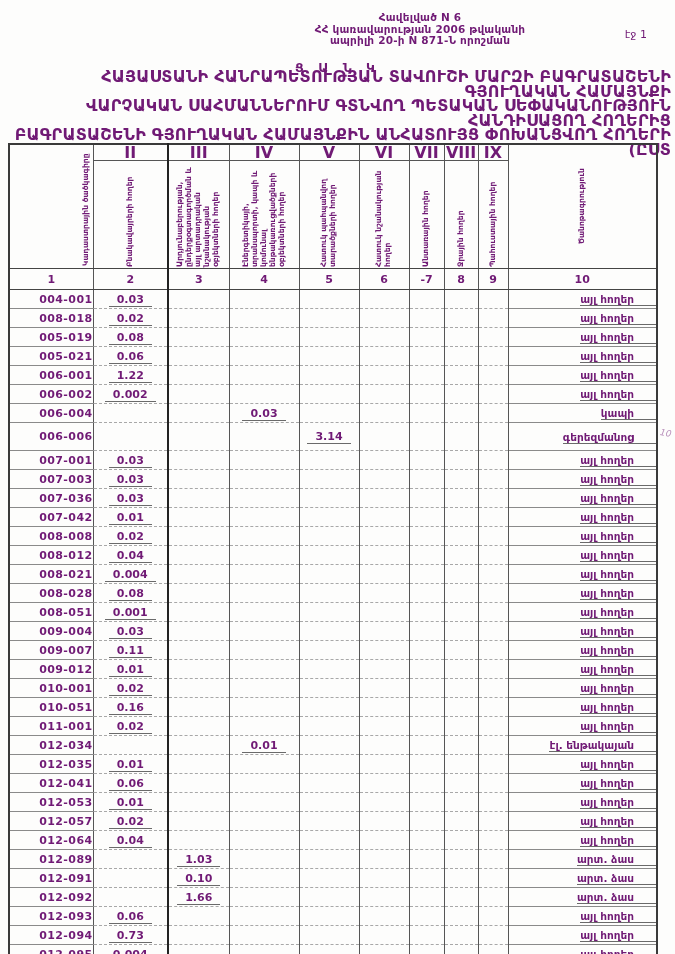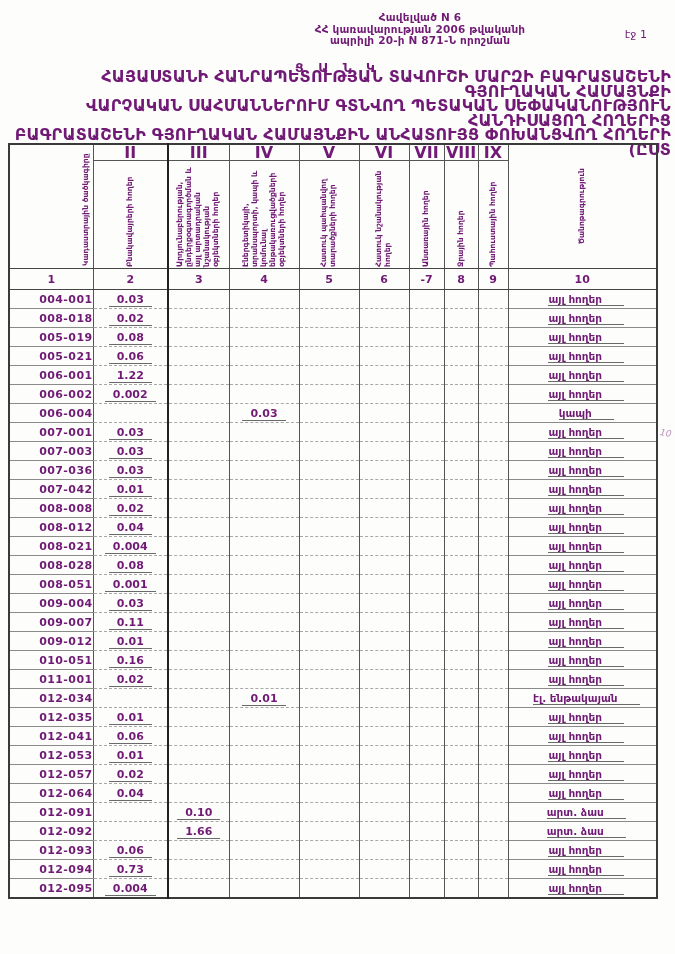--- a/index.html
+++ b/index.html
@@ -44,21 +44,21 @@
   
   tr.nums td{height:20px;text-align:center;font-size:11px;font-weight:bold;
     border-bottom:1px solid #444;border-top:1px solid #444;}
   
   tbody.data td{height:18px;font-size:11px;font-weight:bold;
     border-bottom:1px solid #9a9a9a;white-space:nowrap;}
   tbody.data td.code{text-align:right;padding-left:22px;letter-spacing:.4px;border-bottom:1px solid #8a8a8a;}
   tbody.data td.val{text-align:center;border-bottom:1px dashed #a8a8a8;}
   tbody.data td.val span{border-bottom:1px solid #6a6a6a;padding:0 8px;margin-top:45px;}
   tbody.data td.val span:empty{display:none;}
-  tbody.data td.note{text-align:center;padding-left:8px;font-size:10.5px;border-bottom:1px solid #8a8a8a;margin-left:45px;}
+  tbody.data td.note{text-align:right;padding-left:8px;font-size:10.5px;border-bottom:1px solid #8a8a8a;margin-left:45px;}
   tbody.data td.note span{border-bottom:1px solid #6a6a6a;padding-right:22px;}
   tbody.data tr.tall td{height:27px;}
   
   .stray{position:absolute;top:428px;right:4px;font-size:9px;opacity:.5;
     transform:rotate(10deg);font-style:italic;}
 </style>
 </head>
 <body>
 
 <div class="page">
@@ -251,20 +251,32 @@
           <td class="val"></td>
           <td class="val"><span>0.03</span></td>
           <td class="val"></td>
           <td class="val"></td>
           <td class="val"></td>
           <td class="val"></td>
           <td class="val"></td>
           <td class="note"><span>կապի</span></td>
         </tr>
 
+        <tr class="tall">
+          <td class="code">006-006</td>
+          <td class="val"></td>
+          <td class="val"></td>
+          <td class="val"></td>
+          <td class="val"><span>3.14</span></td>
+          <td class="val"></td>
+          <td class="val"></td>
+          <td class="val"></td>
+          <td class="val"></td>
+          <td class="note"><span>գերեզմանոց</span></td>
+        </tr>
 
         <tr>
           <td class="code">007-001</td>
           <td class="val"><span>0.03</span></td>
           <td class="val"></td>
           <td class="val"></td>
           <td class="val"></td>
           <td class="val"></td>
           <td class="val"></td>
           <td class="val"></td>
@@ -408,20 +420,32 @@
           <td class="val"></td>
           <td class="val"></td>
           <td class="val"></td>
           <td class="val"></td>
           <td class="val"></td>
           <td class="val"></td>
           <td class="val"></td>
           <td class="note"><span>այլ հողեր</span></td>
         </tr>
 
+        <tr>
+          <td class="code">010-001</td>
+          <td class="val"><span>0.02</span></td>
+          <td class="val"></td>
+          <td class="val"></td>
+          <td class="val"></td>
+          <td class="val"></td>
+          <td class="val"></td>
+          <td class="val"></td>
+          <td class="val"></td>
+          <td class="note"><span>այլ հողեր</span></td>
+        </tr>
 
         <tr>
           <td class="code">010-051</td>
           <td class="val"><span>0.16</span></td>
           <td class="val"></td>
           <td class="val"></td>
           <td class="val"></td>
           <td class="val"></td>
           <td class="val"></td>
           <td class="val"></td>
@@ -513,20 +537,32 @@
           <td class="val"></td>
           <td class="val"></td>
           <td class="val"></td>
           <td class="val"></td>
           <td class="val"></td>
           <td class="val"></td>
           <td class="val"></td>
           <td class="note"><span>այլ հողեր</span></td>
         </tr>
 
+        <tr>
+          <td class="code">012-089</td>
+          <td class="val"></td>
+          <td class="val"><span>1.03</span></td>
+          <td class="val"></td>
+          <td class="val"></td>
+          <td class="val"></td>
+          <td class="val"></td>
+          <td class="val"></td>
+          <td class="val"></td>
+          <td class="note"><span>արտ. ձաս</span></td>
+        </tr>
 
         <tr>
           <td class="code">012-091</td>
           <td class="val"></td>
           <td class="val"><span>0.10</span></td>
           <td class="val"></td>
           <td class="val"></td>
           <td class="val"></td>
           <td class="val"></td>
           <td class="val"></td>

